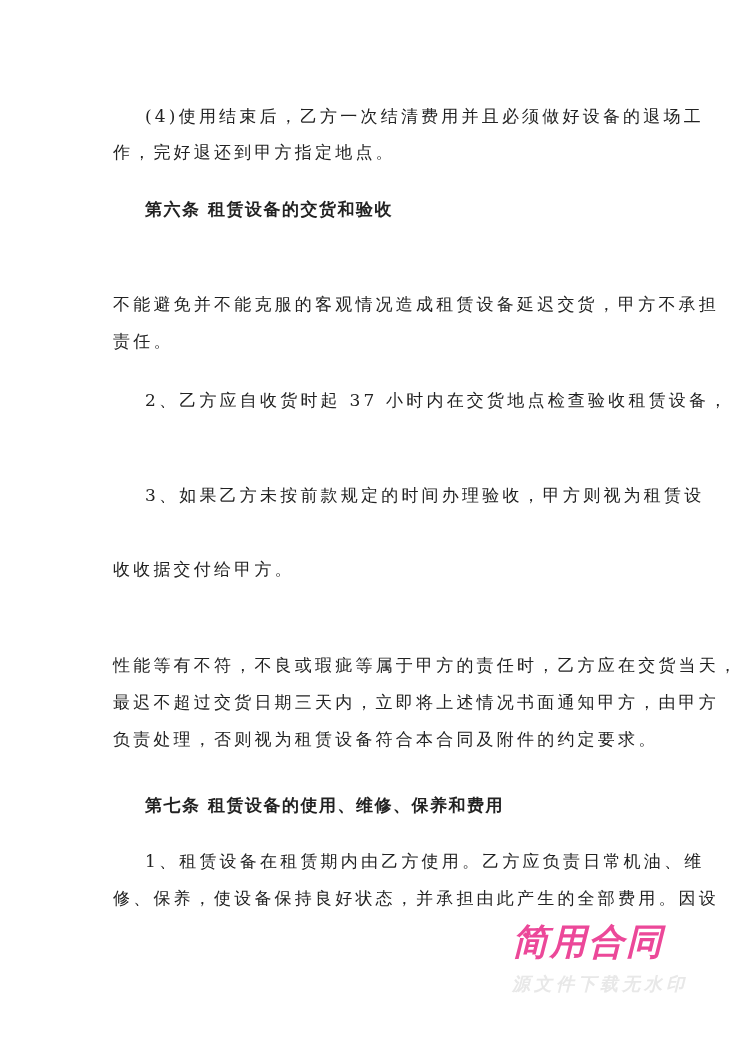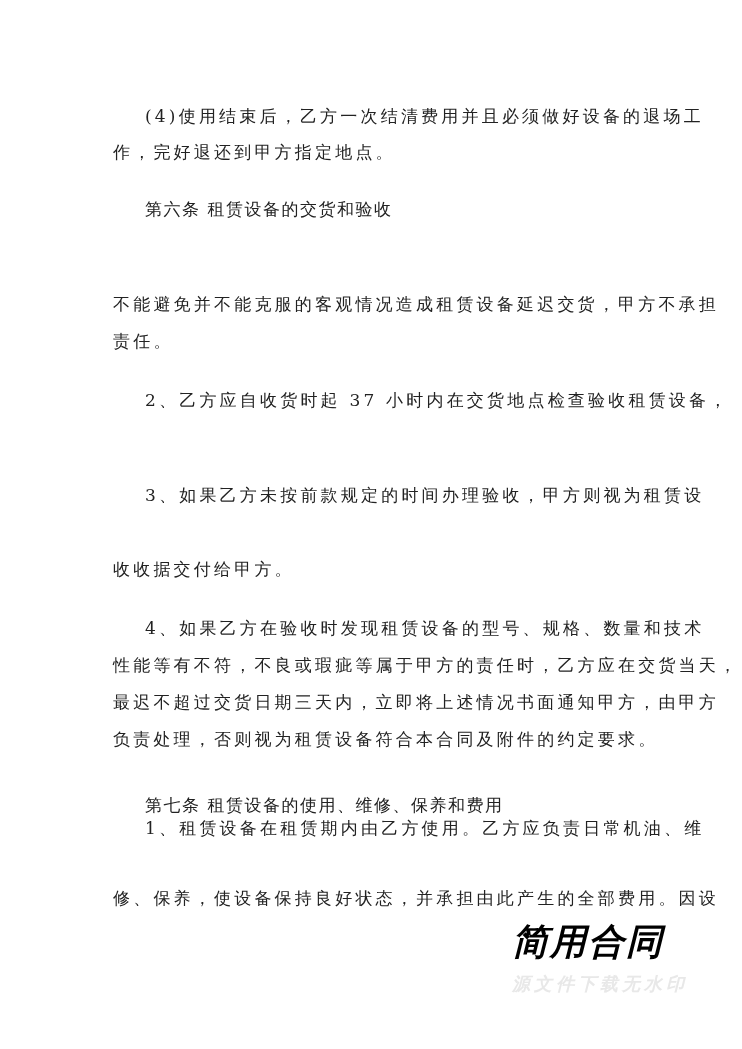--- a/index.html
+++ b/index.html
@@ -1,47 +1,46 @@
 <!DOCTYPE html>
 <html><head>
   <meta charset="utf-8">
   <style>
     html, body { margin: 0; padding: 0; background: #ffffff; }
     body { width: 742px; height: 1049px; position: relative; overflow: hidden;
            font-family: "DejaVu Serif", "Liberation Serif", serif; color: #222; }
     .page { position: absolute; left: 0; top: 0; width: 742px; height: 918px; background: #fff; }
     .line { position: absolute; left: 113px; font-size: 17px; letter-spacing: 3.2px; white-space: nowrap; line-height: 20px; }
     .indent { left: 145px; }
-    .heading { font-weight: normal; letter-spacing: 1.5px; font-size: 17px; }
-    .wm { position: absolute; font-family: "DejaVu Sans", sans-serif; font-style: italic; font-weight: bold; color: #000000; white-space: nowrap; }
+    .heading { font-weight: bold; letter-spacing: 1.5px; font-size: 17px; }
+    .wm { position: absolute; font-family: "DejaVu Sans", sans-serif; font-style: italic; font-weight: bold; color: #ec4899; white-space: nowrap; }
     .wm-title { left: 512px; top: 918px; font-size: 36px; letter-spacing: 2px; }
     .wm-sub { left: 512px; top: 972px; font-size: 18px; letter-spacing: 4px; color: #e8e8e8; }
   </style>
 </head>
 <body>
 
 <div class="page">
   <div class="line indent" style="top:106px">(4)使用结束后，乙方一次结清费用并且必须做好设备的退场工</div>
   <div class="line" style="top:142px">作，完好退还到甲方指定地点。</div>
 
   <div class="line indent heading" style="top:199px">第六条  租赁设备的交货和验收</div>
 
   <div class="line" style="top:294px">不能避免并不能克服的客观情况造成租赁设备延迟交货，甲方不承担</div>
   <div class="line" style="top:331px">责任。</div>
 
   <div class="line indent" style="top:390px">2、乙方应自收货时起 37 小时内在交货地点检查验收租赁设备，</div>
 
   <div class="line indent" style="top:485px">3、如果乙方未按前款规定的时间办理验收，甲方则视为租赁设</div>
   <div class="line" style="top:559px">收收据交付给甲方。</div>
 
-  <div class="line indent" style="top:618px">4、如果乙方在验收时发现租赁设备的型号、规格、数量和技术</div>
   <div class="line" style="top:655px">性能等有不符，不良或瑕疵等属于甲方的责任时，乙方应在交货当天，</div>
   <div class="line" style="top:729px">负责处理，否则视为租赁设备符合本合同及附件的约定要求。</div>
   <div class="line" style="top:692px">最迟不超过交货日期三天内，立即将上述情况书面通知甲方，由甲方</div>
 
   <div class="line indent heading" style="top:795px">第七条  租赁设备的使用、维修、保养和费用</div>
 
-  <div class="line indent" style="top:818px">1、租赁设备在租赁期内由乙方使用。乙方应负责日常机油、维</div>
+  <div class="line indent" style="top:851px">1、租赁设备在租赁期内由乙方使用。乙方应负责日常机油、维</div>
   <div class="line" style="top:888px">修、保养，使设备保持良好状态，并承担由此产生的全部费用。因设</div>
 
   <div class="wm wm-title">简用合同</div>
   <div class="wm wm-sub">源文件下载无水印</div>
 </div>
 
 </body></html>

